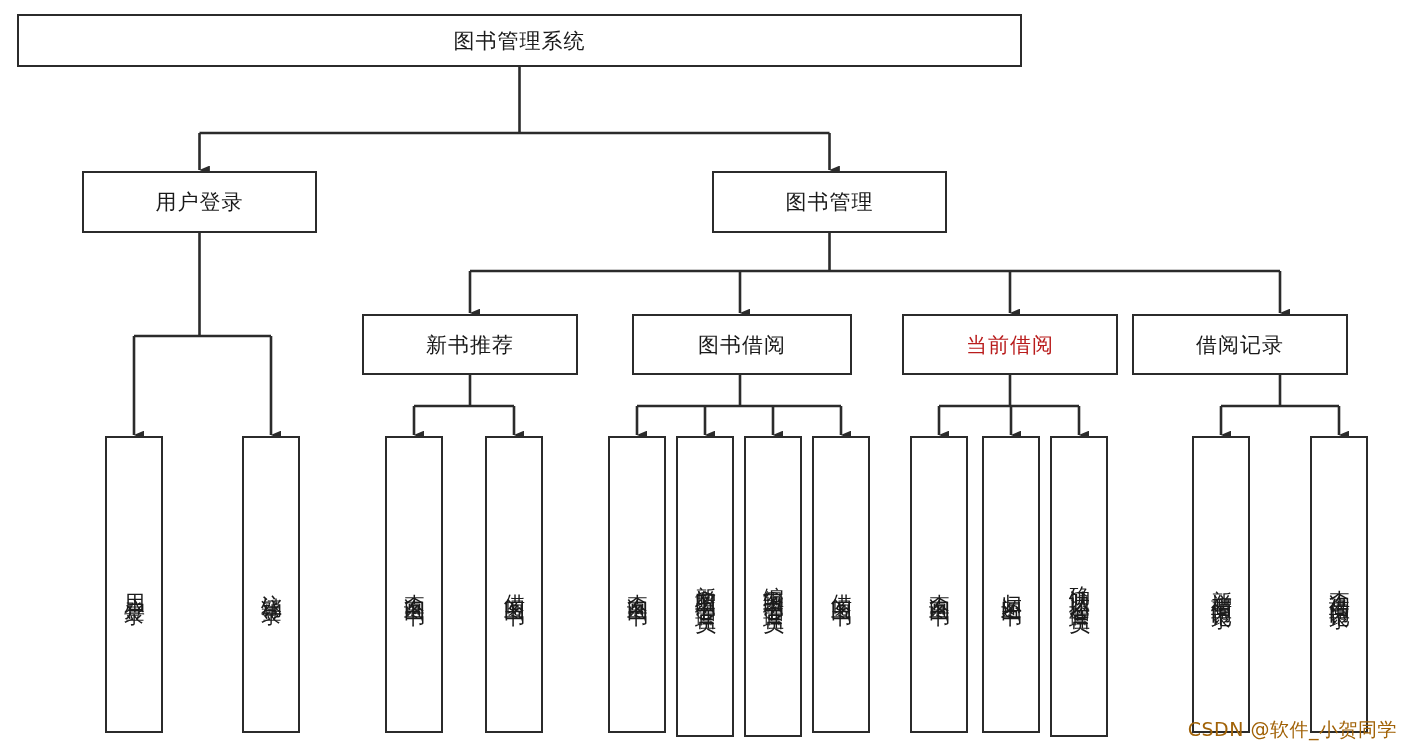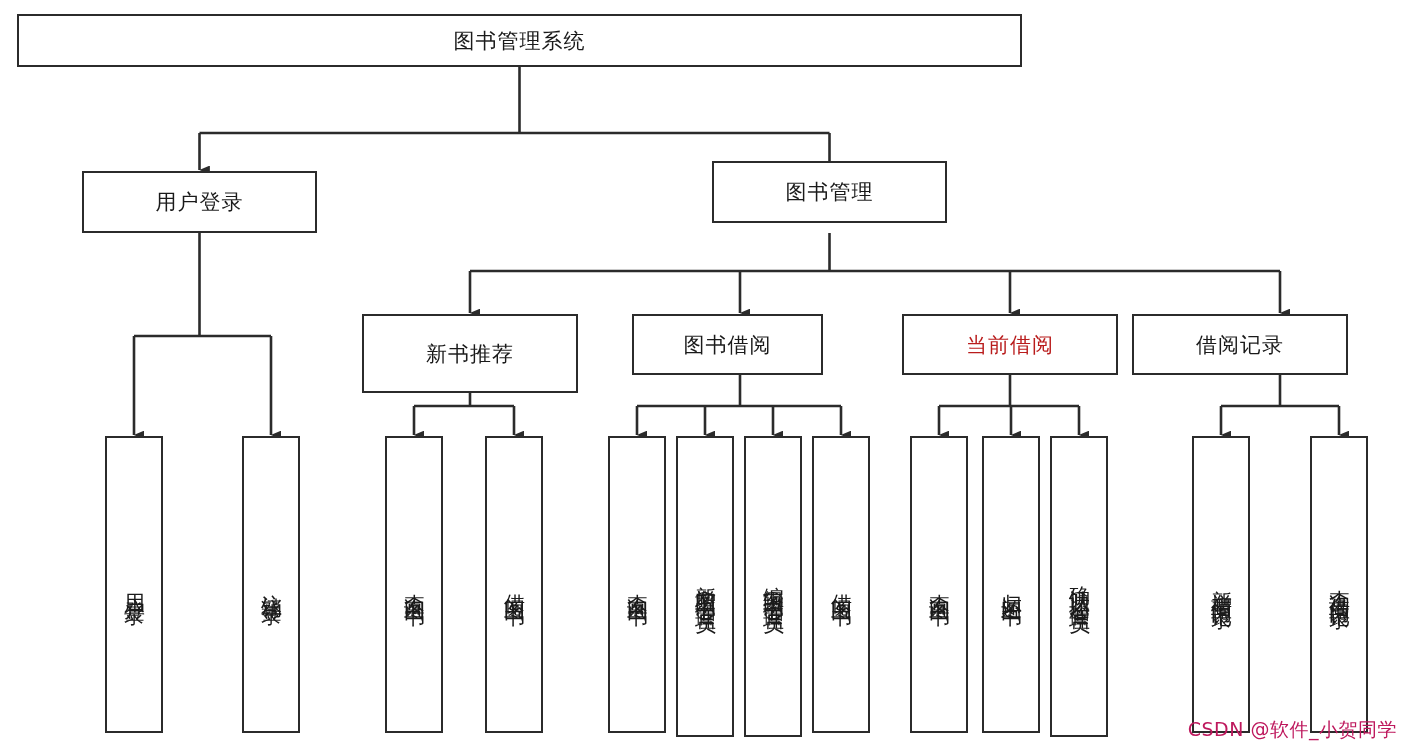--- a/index.html
+++ b/index.html
@@ -47,21 +47,21 @@
     text-orientation: upright;
     letter-spacing: 4px;
     line-height: 1;
     white-space: nowrap;
   }
   #watermark {
     position: absolute;
     right: 8px;
     bottom: 4px;
     font-size: 19px;
-    color: #be185d;
+    color: #a16207;
     white-space: nowrap;
     letter-spacing: 0.5px;
   }
 </style>
 </head>
 <body>
 
 <div id="diagram-root">
 
   <svg id="edge-layer" viewBox="0 0 1405 747" xmlns="http://www.w3.org/2000/svg">
@@ -107,27 +107,27 @@
       </g>
   </svg>
 
   <div id="nodes-layer">
       <div class="node node-h" style="left: 17px; top: 14px; width: 1005px; height: 53px; border-color: rgb(43, 43, 43); background: rgb(255, 255, 255); color: rgb(26, 26, 26);">
         <span>图书管理系统</span>
       </div>
       <div class="node node-h" style="left: 82px; top: 171px; width: 235px; height: 62px; border-color: rgb(43, 43, 43); background: rgb(255, 255, 255); color: rgb(26, 26, 26);">
         <span>用户登录</span>
       </div>
-      <div class="node node-h" style="left: 712px; top: 161px; width: 235px; height: 62px; border-color: rgb(43, 43, 43); background: rgb(255, 255, 255); color: rgb(26, 26, 26);">
+      <div class="node node-h" style="left: 712px; top: 171px; width: 235px; height: 62px; border-color: rgb(43, 43, 43); background: rgb(255, 255, 255); color: rgb(26, 26, 26);">
         <span>图书管理</span>
       </div>
-      <div class="node node-h" style="left: 362px; top: 314px; width: 216px; height: 79px; border-color: rgb(43, 43, 43); background: rgb(255, 255, 255); color: rgb(26, 26, 26);">
+      <div class="node node-h" style="left: 362px; top: 314px; width: 216px; height: 61px; border-color: rgb(43, 43, 43); background: rgb(255, 255, 255); color: rgb(26, 26, 26);">
         <span>新书推荐</span>
       </div>
-      <div class="node node-h" style="left: 632px; top: 314px; width: 191px; height: 61px; border-color: rgb(43, 43, 43); background: rgb(255, 255, 255); color: rgb(26, 26, 26);">
+      <div class="node node-h" style="left: 632px; top: 314px; width: 220px; height: 61px; border-color: rgb(43, 43, 43); background: rgb(255, 255, 255); color: rgb(26, 26, 26);">
         <span>图书借阅</span>
       </div>
       <div class="node node-h" style="left: 902px; top: 314px; width: 216px; height: 61px; border-color: rgb(43, 43, 43); background: rgb(255, 255, 255); color: #b91c1c;">
         <span>当前借阅</span>
       </div>
       <div class="node node-h" style="left: 1132px; top: 314px; width: 216px; height: 61px; border-color: rgb(43, 43, 43); background: rgb(255, 255, 255); color: rgb(26, 26, 26);">
         <span>借阅记录</span>
       </div>
       <div class="node node-v" style="left: 105px; top: 436px; width: 58px; height: 297px; border-color: rgb(43, 43, 43); background: rgb(255, 255, 255); color: rgb(26, 26, 26);">
         <span class="vlabel">用户登录</span>

